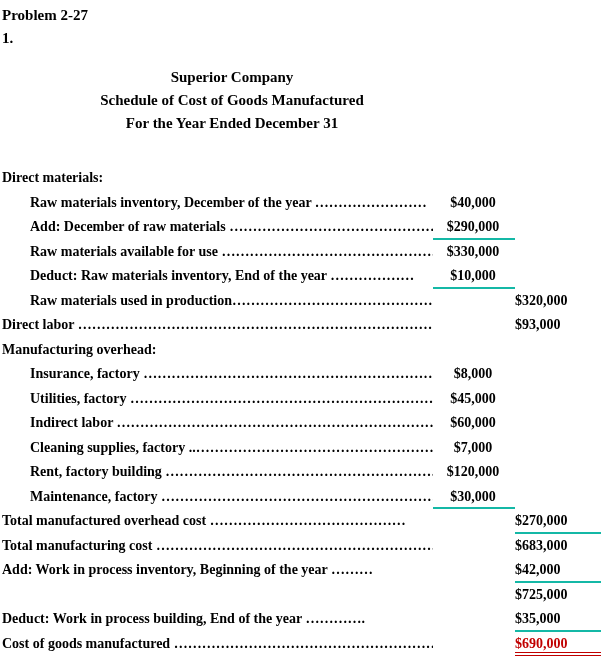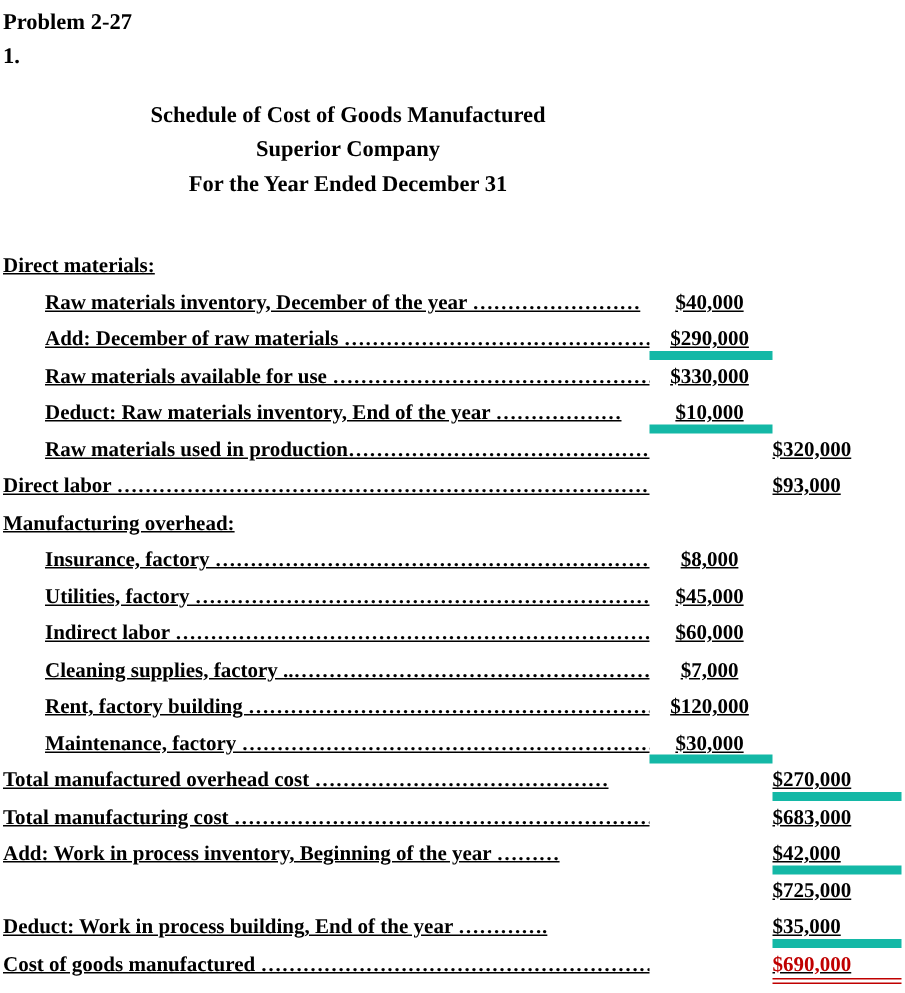--- a/index.html
+++ b/index.html
@@ -13,43 +13,43 @@
     overflow: hidden;
   }
   .doc { padding: 4px 2px 0 2px; width: 603px; }
   .intro-line { font-size: 15px; line-height: 23px; white-space: nowrap; }
   .heading-block {
     width: 460px;
     margin-top: 16px;
     text-align: center;
   }
   .heading-line { font-size: 15px; line-height: 23px; white-space: nowrap; }
-  .schedule { margin-top: 31px; text-decoration: underline; }
+  .schedule { margin-top: 31px; }
   .row { display: flex; height: 24.5px; font-size: 14px; line-height: 24.5px; }
   .lbl {
     flex: 1 1 auto; min-width: 0;
     white-space: nowrap; overflow: hidden;
   }
   .lbl.ind { padding-left: 28px; }
   .c1 { flex: 0 0 82px; text-align: center; padding-right: 2px; }
   .c2 { flex: 0 0 86px; text-align: left; padding-right: 7px; }
-  .u  { border-bottom: 6px solid #14b8a6; }
+  .u  { border-bottom: 2px solid #14b8a6; }
   .grand-total { color: var(--red); border-bottom: 4px double var(--red); }
 </style>
 </head>
 <body>
 
 <div class="doc">
 
   <div class="intro-line">Problem 2-27</div>
   <div class="intro-line">1.</div>
 
   <div class="heading-block">
+    <div class="heading-line">Superior Company</div>
     <div class="heading-line">Schedule of Cost of Goods Manufactured</div>
-    <div class="heading-line">Superior Company</div>
     <div class="heading-line">For the Year Ended December 31</div>
   </div>
 
   <div class="schedule">
 
     <div class="row">
       <div class="lbl">Direct materials:</div>
       <div class="c1"></div>
       <div class="c2"></div>
     </div>

